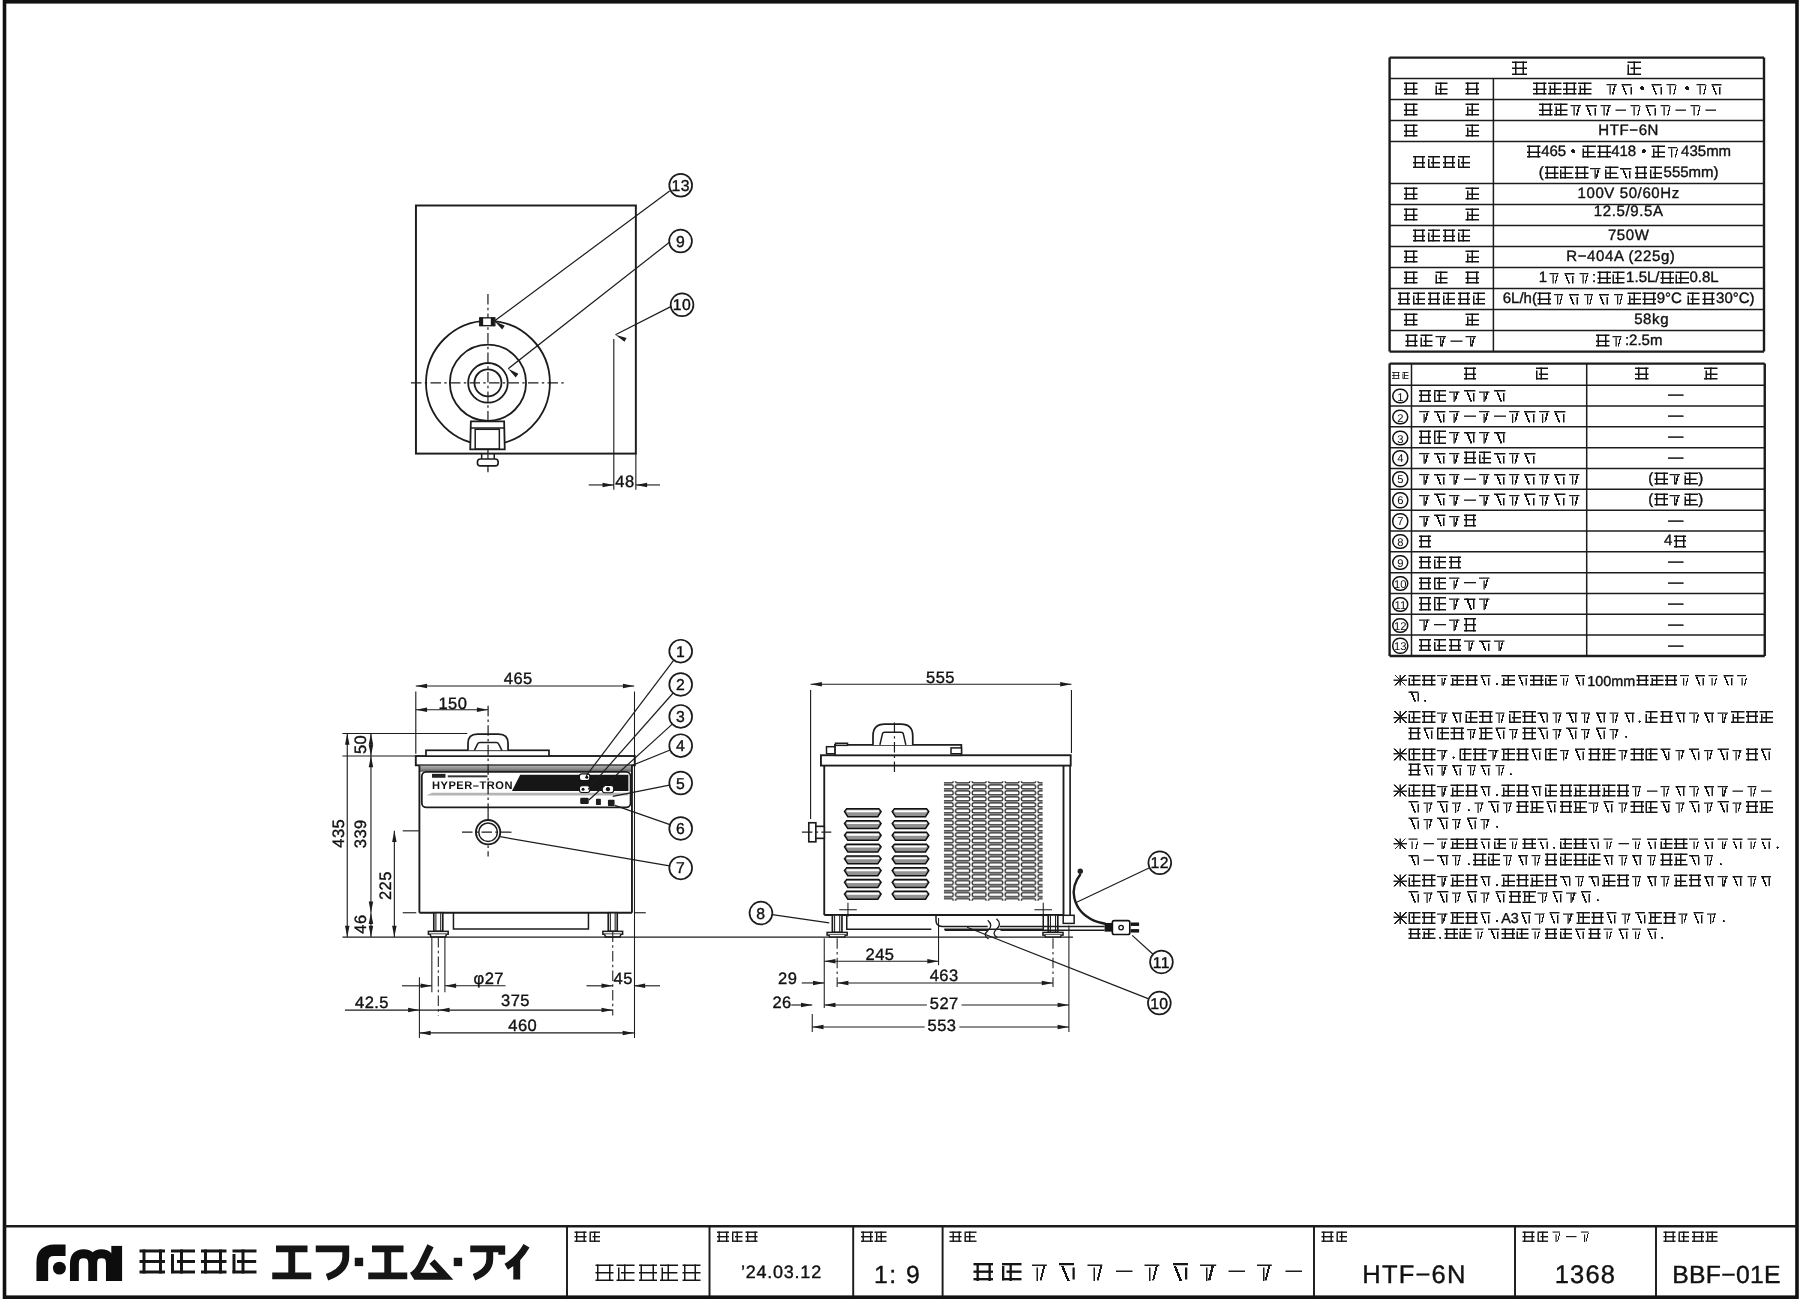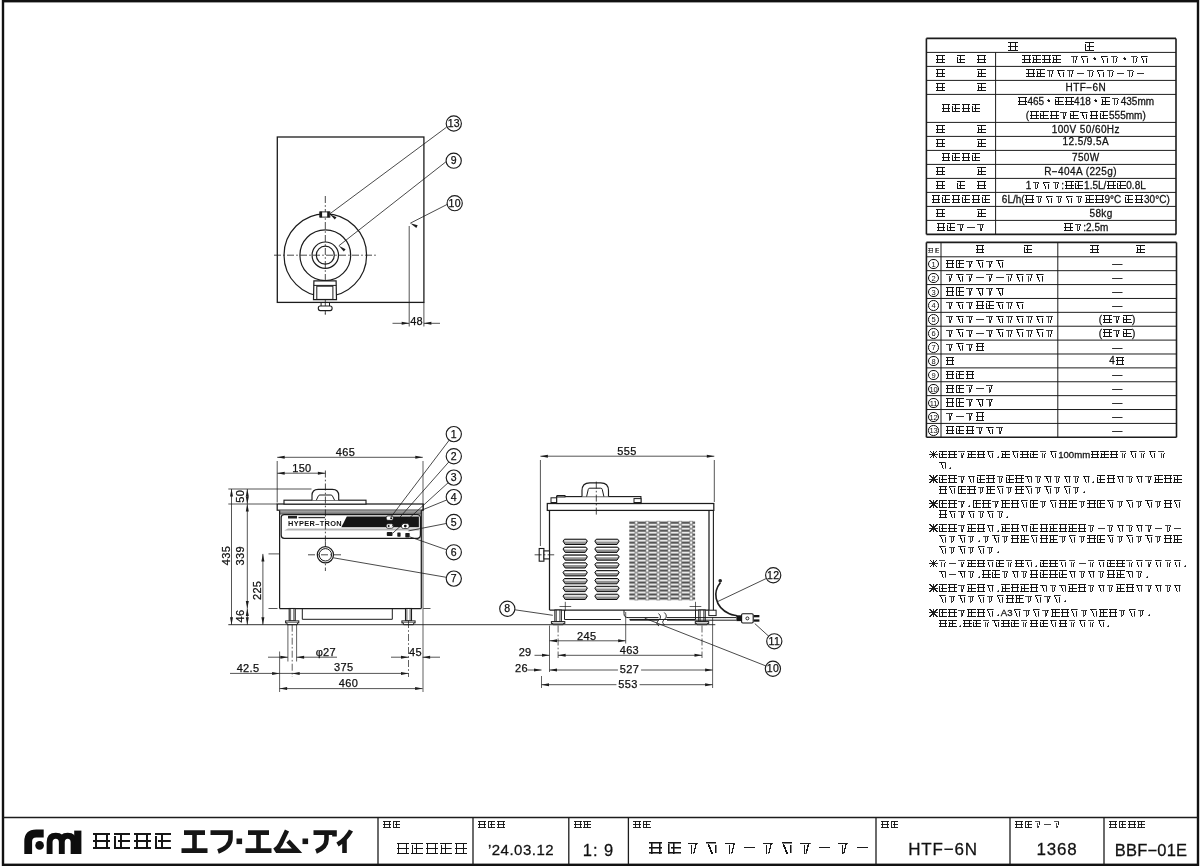--- a/index.html
+++ b/index.html
@@ -778,21 +778,21 @@
       <i></i>
       <i></i>
     </div>
     <div style="left:396px;top:843px;font-size:13.5px;display:flex;gap:1px">
       <i></i>
       <i></i>
       <i></i>
       <i></i>
       <i></i>
     </div>
-    <div style="left:478px;top:841px;width:86px;text-align:center;font-size:15px;letter-spacing:0.5px"><t>’24.03.12</t></div>
+    <div style="left:478px;top:841px;width:86px;text-align:center;font-size:12px;letter-spacing:0.5px"><t>’24.03.12</t></div>
     <div style="left:569px;top:841px;width:59px;text-align:center;font-size:16.5px;letter-spacing:1px"><t>1: 9</t></div>
     <div style="left:648px;top:841.5px;width:222px;display:flex;justify-content:space-between">
       <i style="font-size:15px"></i>
       <i style="font-size:15px"></i>
       <u style="font-size:15px"></u>
       <u style="font-size:15px"></u>
       <u style="font-size:15px"></u>
       <u class="l" style="font-size:15px"></u>
       <u style="font-size:15px"></u>
       <u style="font-size:15px"></u>

